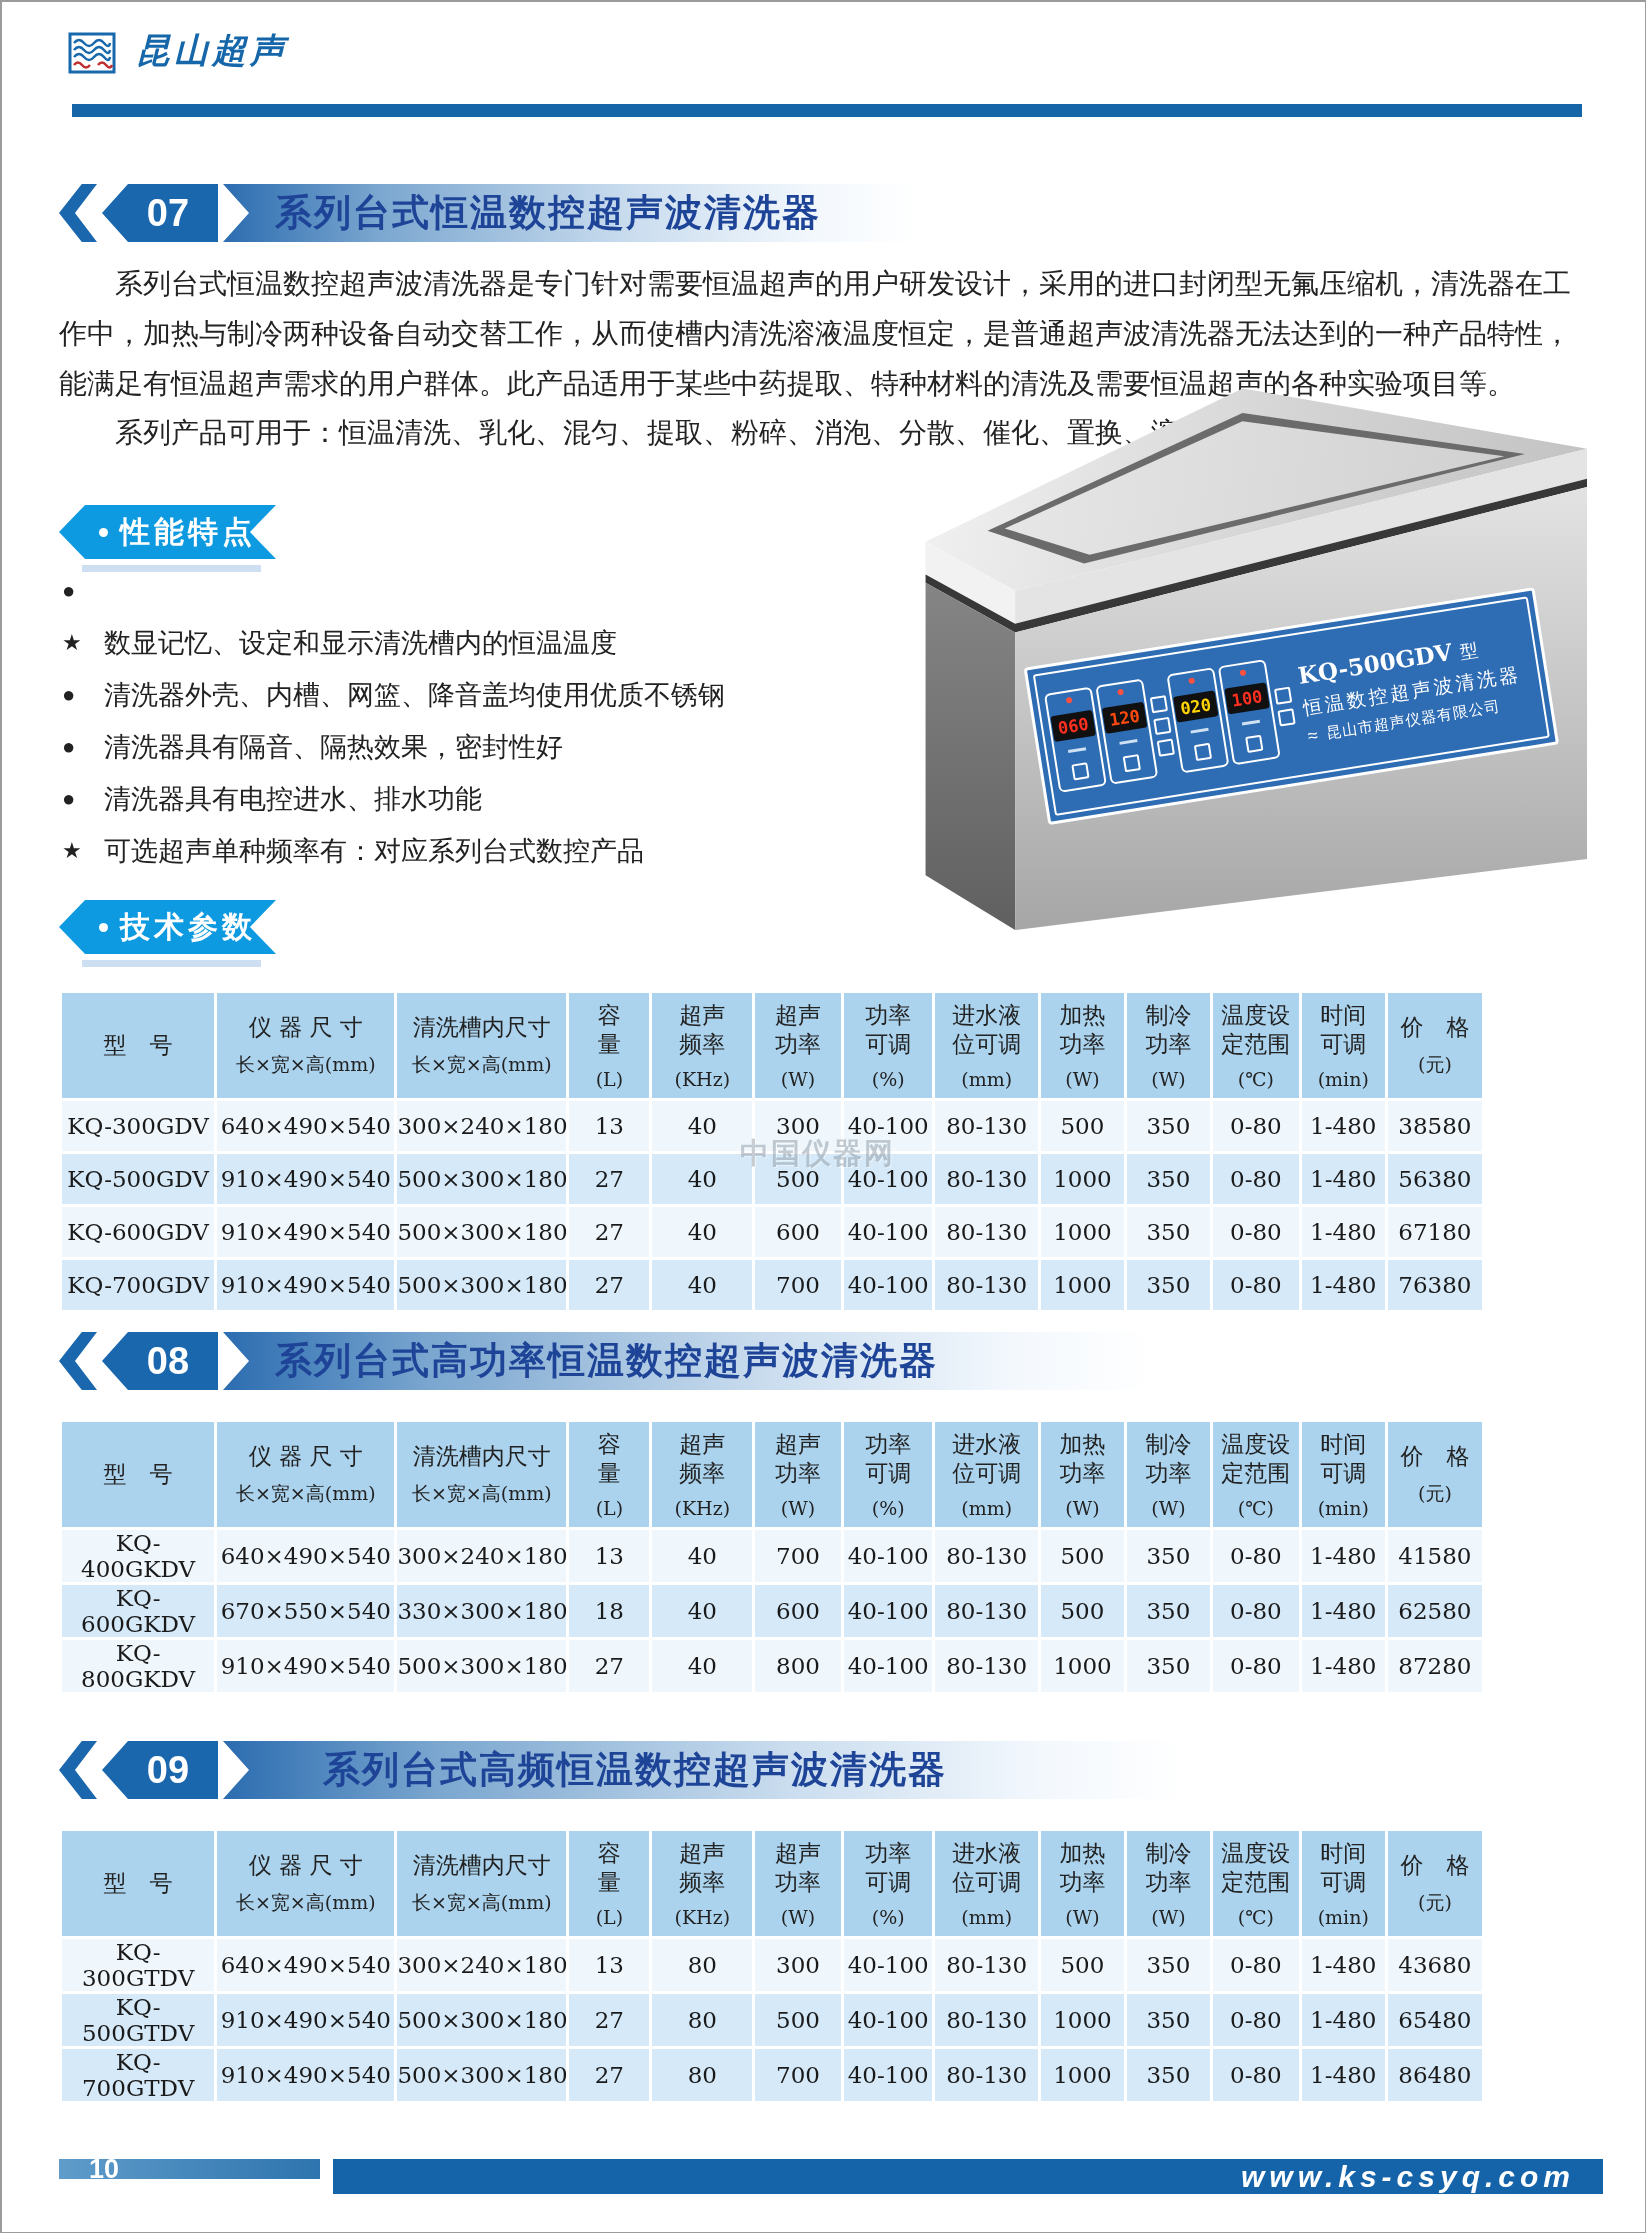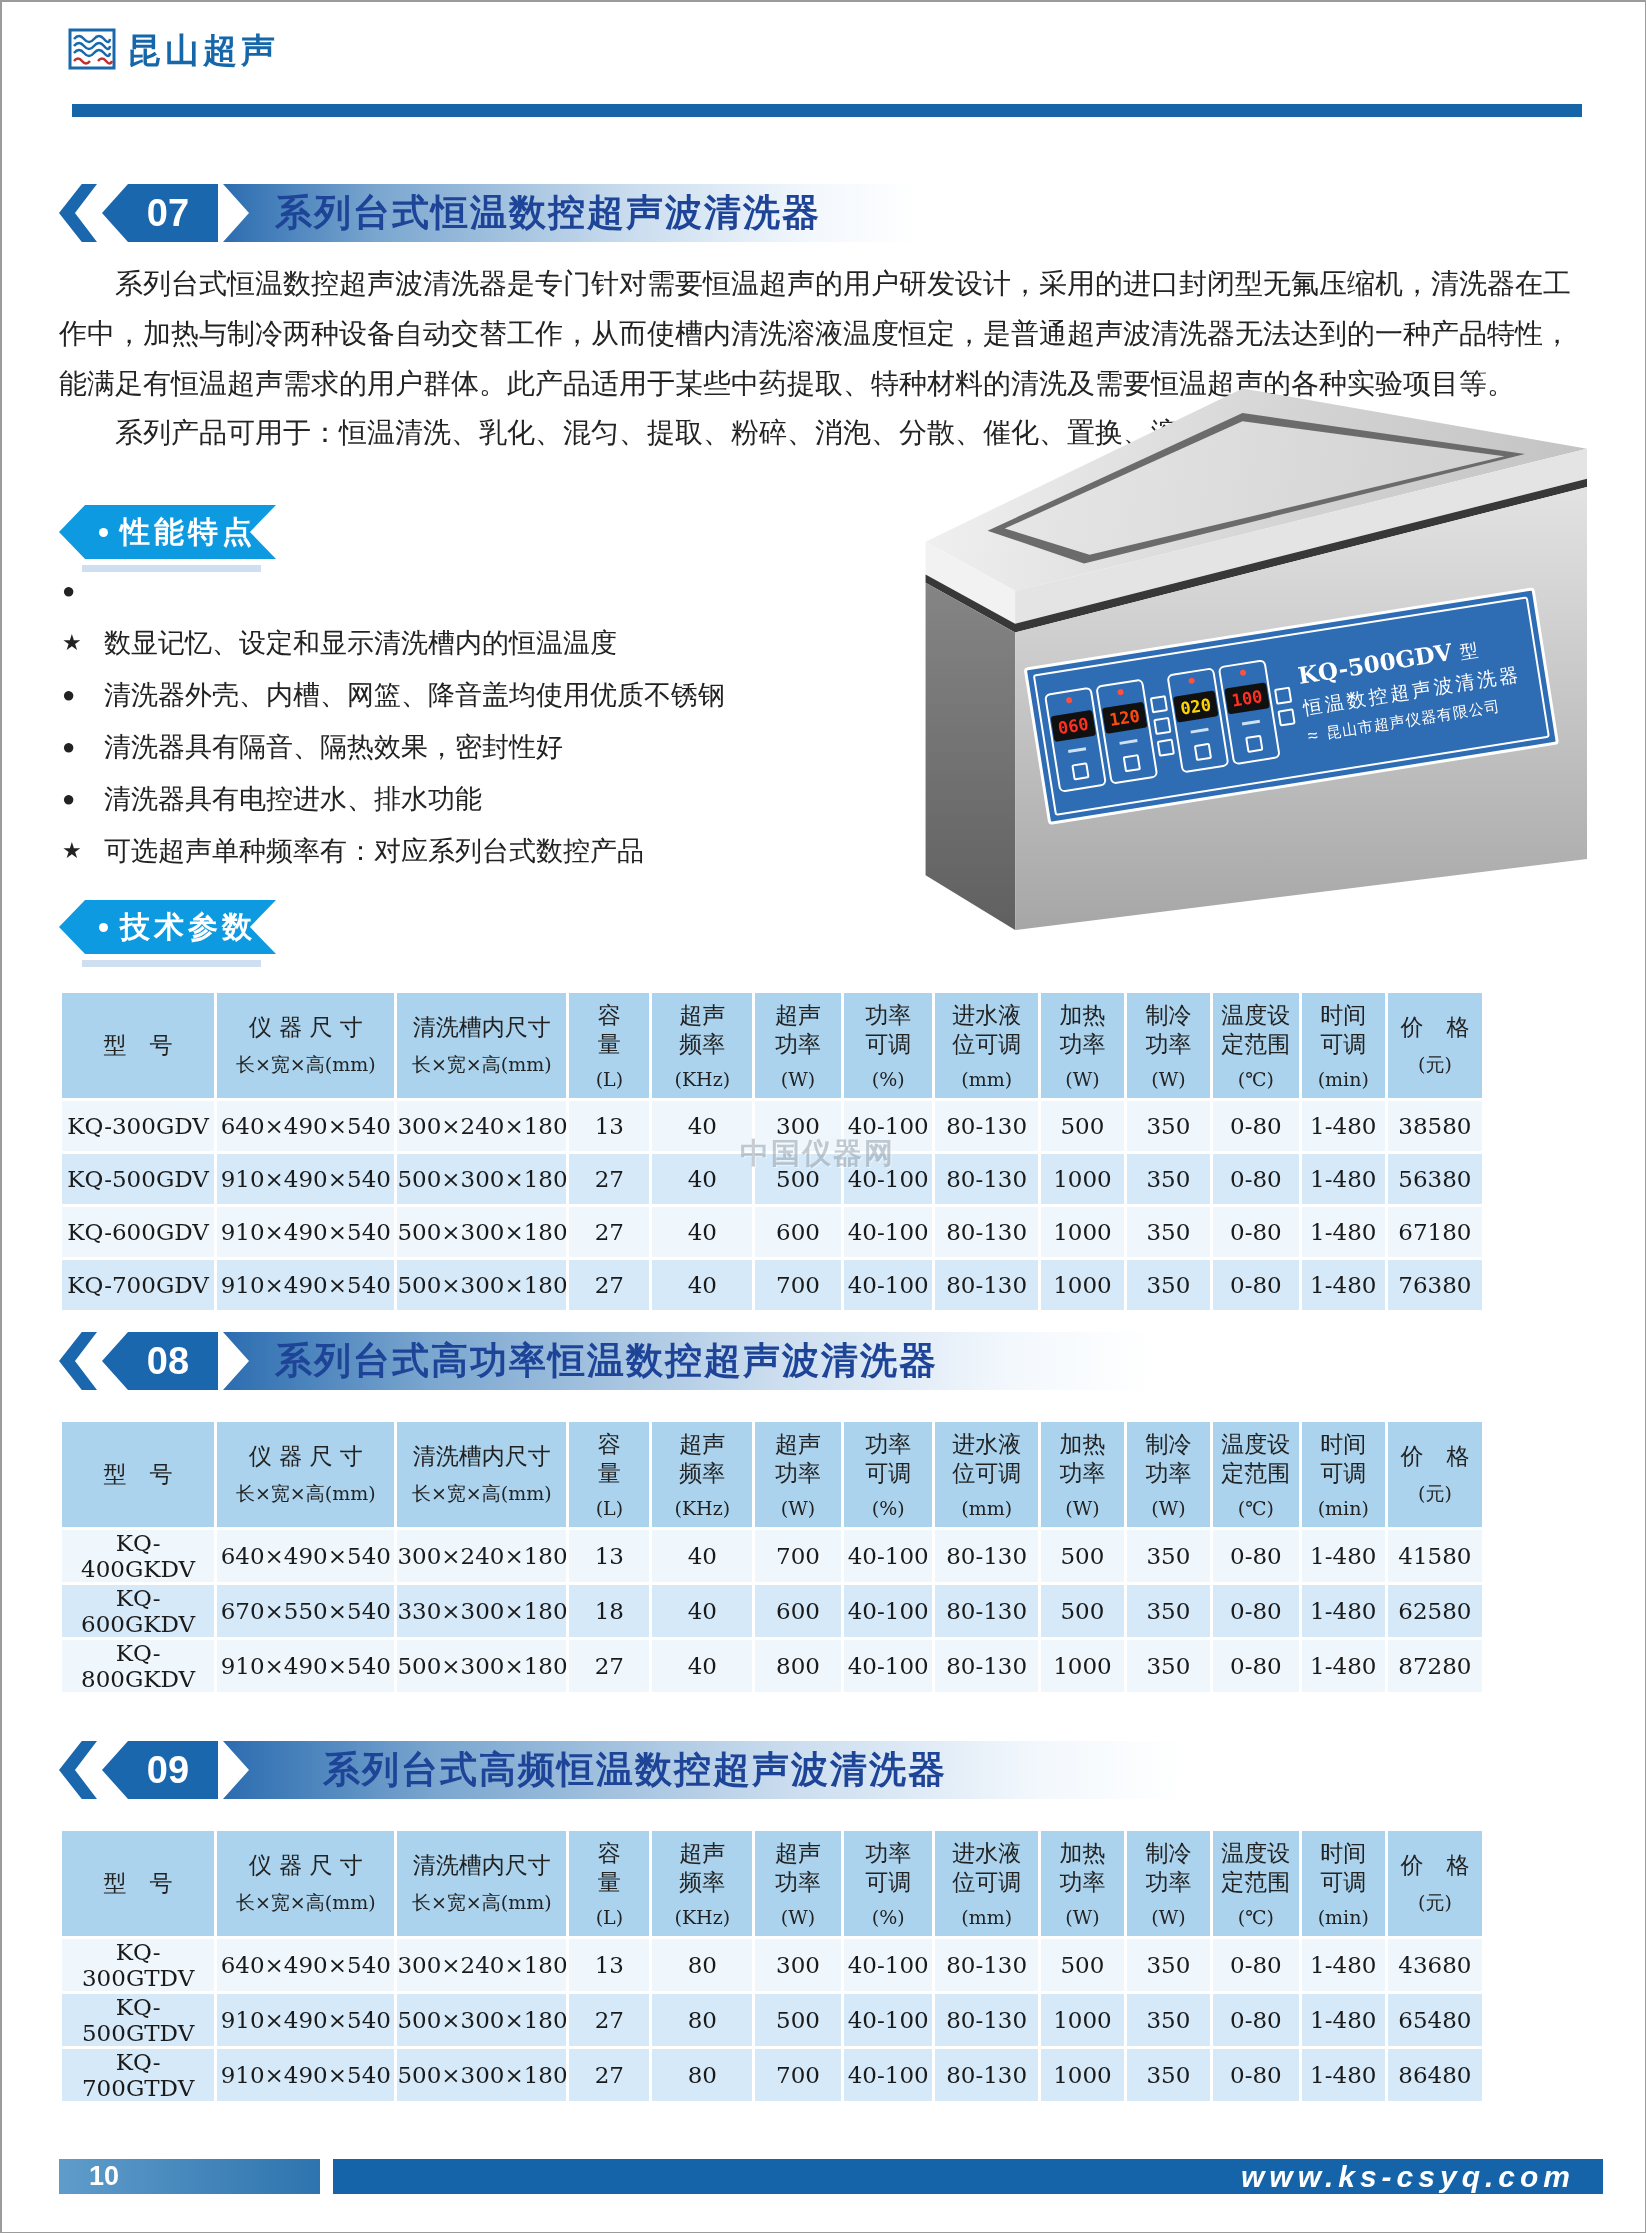--- a/index.html
+++ b/index.html
@@ -2,21 +2,21 @@
 <html><head>
 <meta charset="utf-8">
 <style>
   html,body{margin:0;padding:0;background:#fff;}
   .page{
     position:relative;width:1647px;height:2234px;background:#ffffff;
     border:2px solid #9b9b9b;box-sizing:border-box;overflow:hidden;
     font-family:"Liberation Sans",sans-serif;color:#262626;
   }
   
-  .logo{position:absolute;left:66px;top:26px;display:flex;align-items:flex-start;gap:11px;}
+  .logo{position:absolute;left:66px;top:26px;display:flex;align-items:flex-end;gap:20px;font-style:italic;}
   .logo-mark{display:inline-block;width:48px;height:42px;}
   .logo-text{font-size:34px;font-weight:bold;color:#1667aa;letter-spacing:4px;}
   .top-rule{position:absolute;left:70px;top:102px;width:1510px;height:13px;background:#1765a9;}
 
   
   .sec-head{position:absolute;left:57px;height:58px;display:flex;align-items:stretch;gap:5px;}
   .chev{width:38px;background:#1a67ad;
     clip-path:polygon(100% 0,60% 0,0 50%,60% 100%,100% 100%,42% 50%);}
   .flag{width:100px;background:#1a67ad;color:#fff;font-size:38px;font-weight:bold;
     display:flex;align-items:center;justify-content:center;padding-left:16px;
@@ -91,21 +91,21 @@
   .th-unit{font-size:19px;color:#222;}
   .spec-table td{height:50px;text-align:center;font-size:23px;color:#1a1a1a;padding:0;}
   .row-a td{background:#eff7fd;}
   .row-b td{background:#d5e9f8;}
 
   
   .watermark{position:absolute;left:738px;top:1132px;font-size:29px;font-weight:bold;
     color:#8e9ba6;opacity:.5;letter-spacing:2px;text-shadow:1px 1px 0 #fff;}
 
   
-  .foot-left{position:absolute;left:57px;top:2157px;width:261px;height:35px;
+  .foot-left{position:absolute;left:57px;top:2157px;width:261px;height:20px;
     background:linear-gradient(90deg,#5f9cca,#2e74ae);display:flex;align-items:center;
     padding-left:30px;box-sizing:border-box;color:#fff;font-size:27px;font-weight:bold;}
   .foot-right{position:absolute;left:331px;top:2157px;width:1270px;height:35px;background:#1563a8;
     display:flex;align-items:center;justify-content:flex-end;padding-right:28px;box-sizing:border-box;
     color:#fff;font-size:30px;font-weight:bold;font-style:italic;letter-spacing:5px;}
 </style>
 </head>
 <body>
 
 <div class="page">

